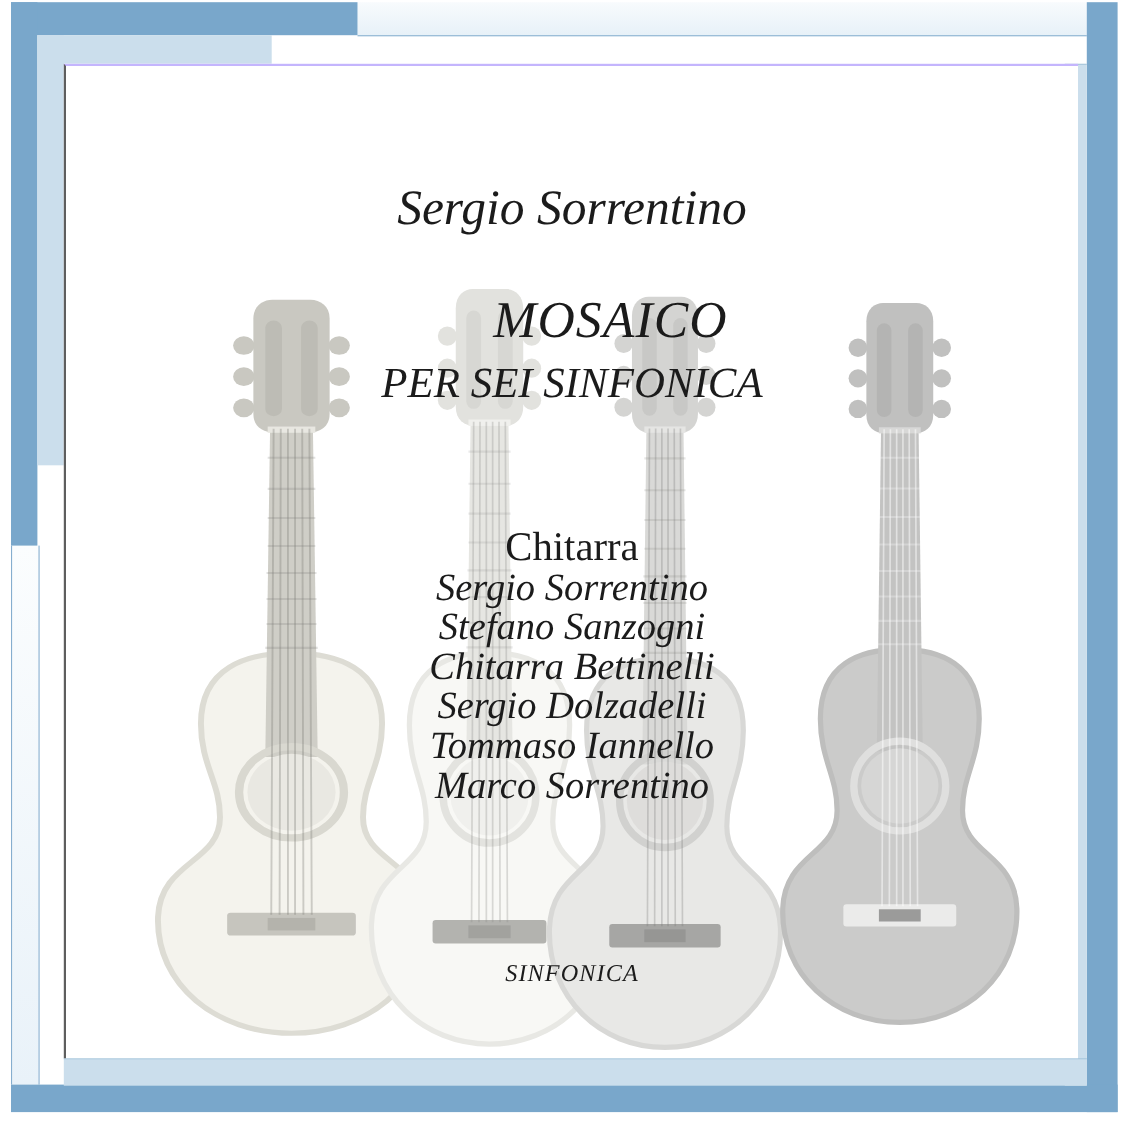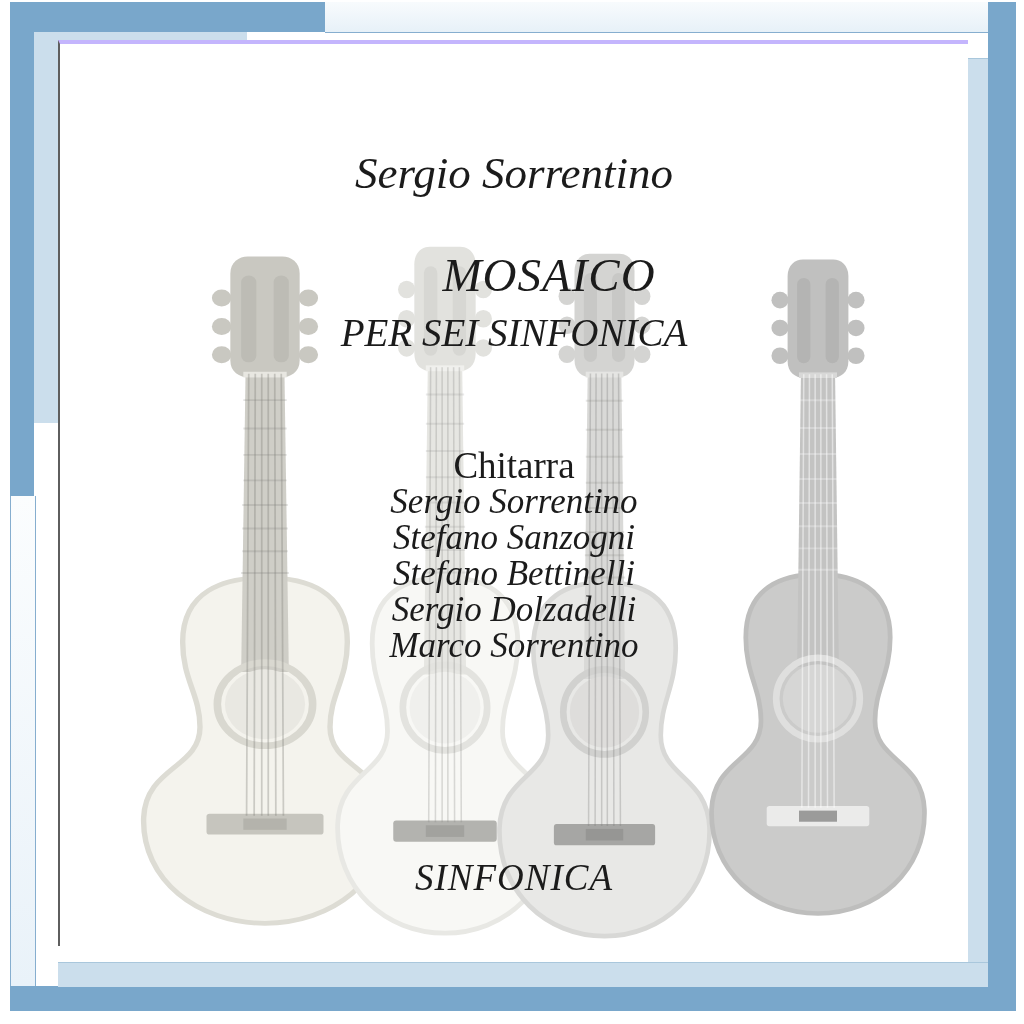--- a/index.html
+++ b/index.html
@@ -21,32 +21,32 @@
   .bar.right{left:988px;top:2px;width:28px;height:1009px;}
   .bar.bottom{left:10px;top:986px;width:1006px;height:25px;}
   
   .mat{position:absolute;background:#cbdeec;}
   .mat.top{left:34px;top:32px;width:213px;height:26px;}
   .mat.left{left:34px;top:32px;width:24px;height:391px;}
   .mat.right{left:968px;top:58px;width:20px;height:928px;border-top:1px solid #a9c7dc;}
   .mat.bottom{left:58px;top:962px;width:930px;height:24px;border-top:1px solid #a9c7dc;}
   
   .art{
-    position:absolute;left:58px;top:40px;width:908px;height:902px;background:#ffffff;
-    border-top:4px solid #c4b5fd;border-left:2px solid #5e5e5e;overflow:hidden;
+    position:absolute;left:58px;top:58px;width:908px;height:902px;background:#ffffff;
+    border-top:2px solid #c4b5fd;border-left:2px solid #5e5e5e;overflow:hidden;padding-left:12px;
   }
   
   .txt{position:absolute;left:0;width:100%;text-align:center;z-index:10;}
   .artist{top:103px;font-size:45px;font-style:italic;}
   .title{top:204px;font-size:47px;font-style:italic;letter-spacing:1px;margin-left:35px;}
   .subtitle{top:266px;font-size:39px;font-style:italic;}
   .credits{top:404px;line-height:36px;}
-  .credits .heading{font-size:37px;font-style:normal;}
+  .credits .heading{font-size:37px;font-style:normal;margin-top:16px;}
   .credits .performer{font-size:35px;font-style:italic;}
-  .label{top:812px;font-size:37px;font-style:italic;letter-spacing:1px;}
+  .label{top:812px;font-size:22px;font-style:italic;letter-spacing:1px;}
   
   .guitar{position:absolute;}
   .guitar.g1{left:75px;top:205px;width:260px;height:680px;z-index:1;
     --head:#c9c8c1;--slot:#bdbcb5;--neck:#cfcec7;--body:#f4f3ed;--bodyline:#dddcd4;
     --hole:#e9e8e2;--ring:#d9d8d0;--bridge:#c6c5be;--tie:#b4b3ac;--nut:#e8e7e1;
     --string:rgba(125,125,120,.35);--fret:rgba(125,125,120,.22);}
   .guitar.g2{left:270px;top:195px;width:230px;height:700px;z-index:2;
     --head:#e2e2de;--slot:#d7d7d3;--neck:#e6e6e2;--body:#f8f8f5;--bodyline:#e8e8e4;
     --hole:#f0f0ed;--ring:#e3e3df;--bridge:#b3b3af;--tie:#a2a29e;--nut:#f0f0ed;
     --string:rgba(140,140,136,.3);--fret:rgba(140,140,136,.18);}
@@ -118,22 +118,23 @@
       </svg>
 
     <div class="txt artist">Sergio Sorrentino</div>
     <div class="txt title">MOSAICO</div>
     <div class="txt subtitle">PER SEI SINFONICA</div>
 
     <div class="txt credits">
       <div class="heading">Chitarra</div>
       <div class="performer">Sergio Sorrentino</div>
       <div class="performer">Stefano Sanzogni</div>
-      <div class="performer">Stefano Bettinelli</div>
+      <div class="performer">Chitarra Bettinelli</div>
       <div class="performer">Sergio Dolzadelli</div>
+      <div class="performer">Tommaso Iannello</div>
       <div class="performer">Marco Sorrentino</div>
     </div>
 
     <div class="txt label">SINFONICA</div>
 
   </div>
 
 </div>
 
 </body></html>

